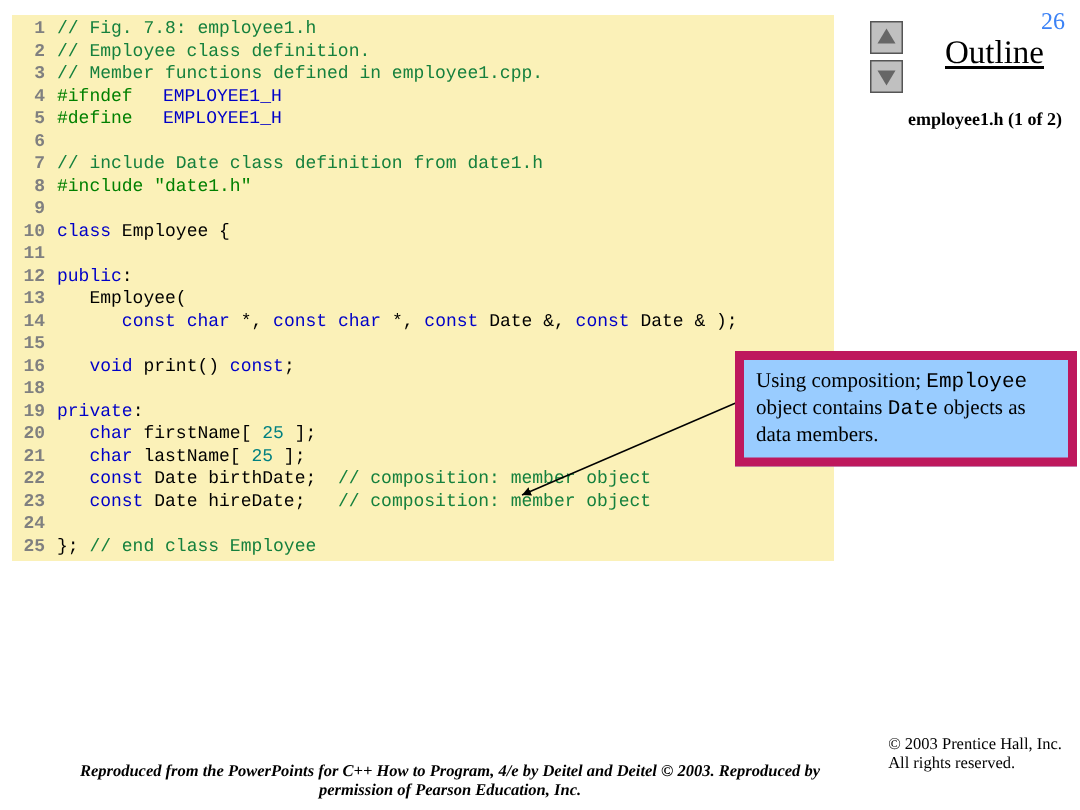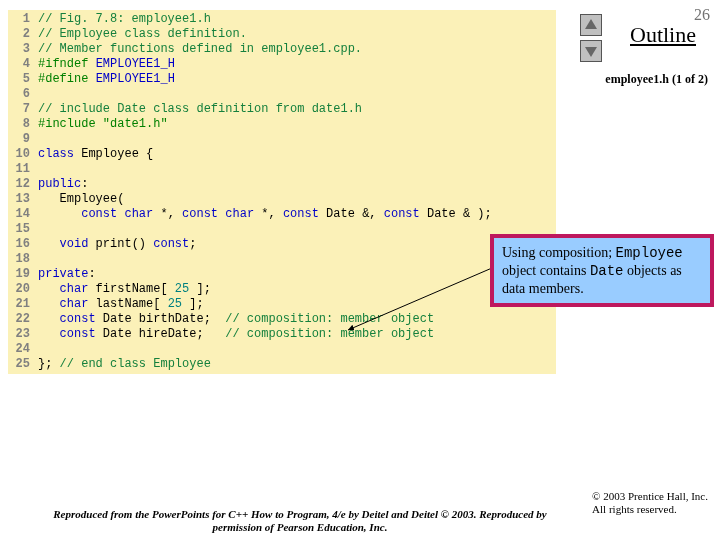--- a/index.html
+++ b/index.html
@@ -8,21 +8,21 @@
     width: 720px;
     height: 540px;
     background: #fff;
     font-family: "Times New Roman", serif;
     position: relative;
     overflow: hidden;
   }
   .slide { position: relative; width: 720px; height: 540px; }
   .page-num {
     position: absolute; top: 6px; right: 10px;
-    font-size: 16px; color: #737373;
+    font-size: 16px; color: #3b82f6;
   }
   .outline {
     position: absolute; top: 22px; right: 24px;
     font-size: 22px; color: #000; text-decoration: underline;
   }
   .nav-btn {
     position: absolute; right: 118px; width: 22px; height: 22px;
     background: #c0c0c0; border: 1px solid #555; box-sizing: border-box;
   }
   .nav-up { top: 14px; }
@@ -53,28 +53,28 @@
     padding: 2px 0 2px 0;
   }
   .line { display: flex; white-space: pre; }
   .gutter {
     width: 22px; text-align: right; color: #808080;
     font-weight: bold; padding-right: 8px; flex-shrink: 0;
   }
   .code { flex: 1; }
   .comment { color: #15803d; }
   .pre { color: #008000; font-weight: normal; }
-  .preid { color: #0000c8; }
+  .preid { color: #0000c8; margin-left: 13px; }
   .str { color: #008000; }
   .kw { color: #0000c8; }
   .num { color: #008080; }
   .callout {
     position: absolute; top: 234px; left: 490px;
     width: 200px; background: #99ccff;
-    border: 4px solid #be185d; padding: 6px 8px;
+    border: 6px solid #be185d; padding: 6px 8px;
     font-size: 14px; line-height: 17px;
     font-family: "Times New Roman", serif; color: #000;
   }
   .callout .mono { font-family: "Courier New", monospace; }
   .arrow-svg {
     position: absolute; top: 260px; left: 342px;
     width: 160px; height: 80px; pointer-events: none;
   }
   .copyright {
     position: absolute; bottom: 24px; right: 12px;

